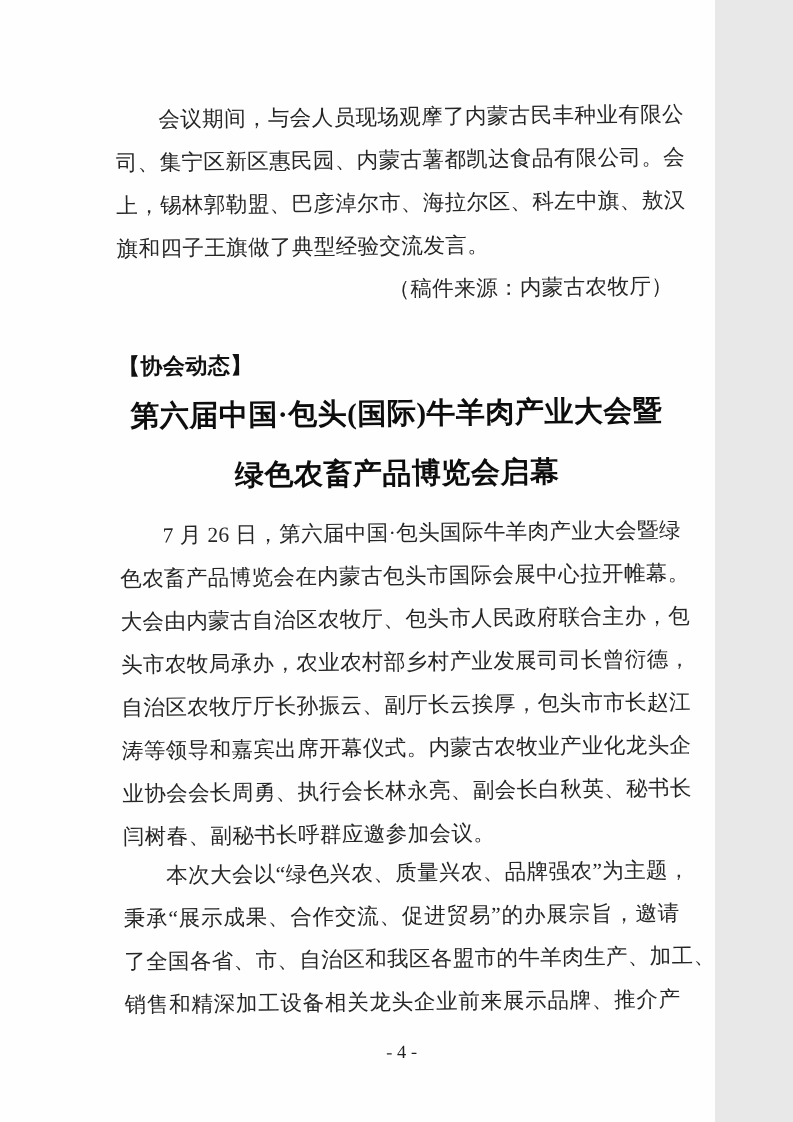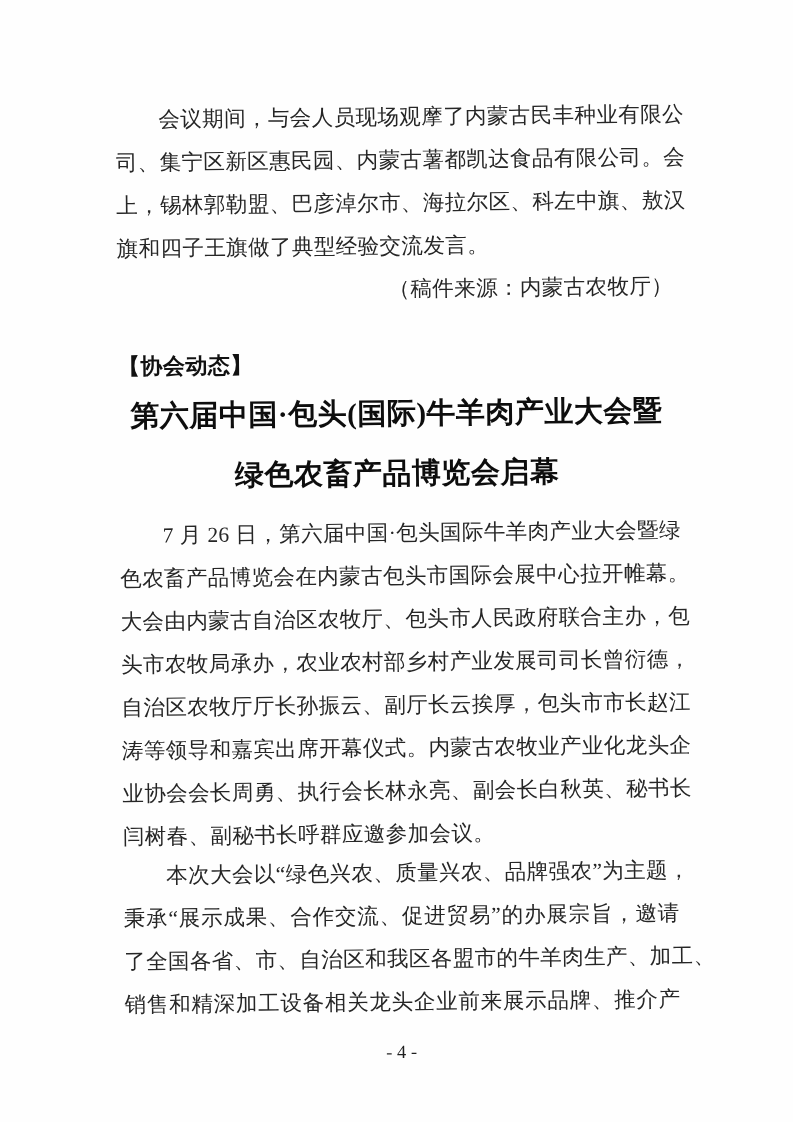--- a/index.html
+++ b/index.html
@@ -1,18 +1,18 @@
 <!DOCTYPE html>
 <html><head>
 <meta charset="utf-8">
 <style>
   html, body { margin: 0; padding: 0; background: #e8e8e8; }
   .page {
     position: relative;
-    width: 793px;
+    width: 715px;
     height: 1122px;
     background: #fefefe;
     overflow: hidden;
     font-family: "Liberation Serif", "DejaVu Serif", serif;
     color: #262626;
   }
   .tilt {
     position: absolute;
     left: 0; top: 0;
     width: 793px; height: 1122px;

